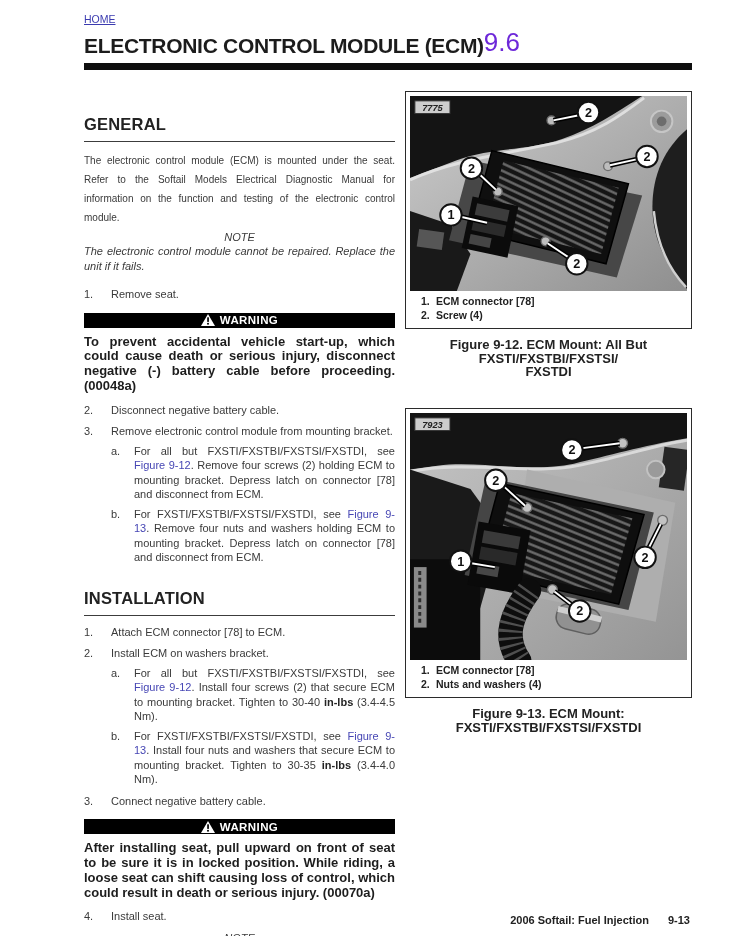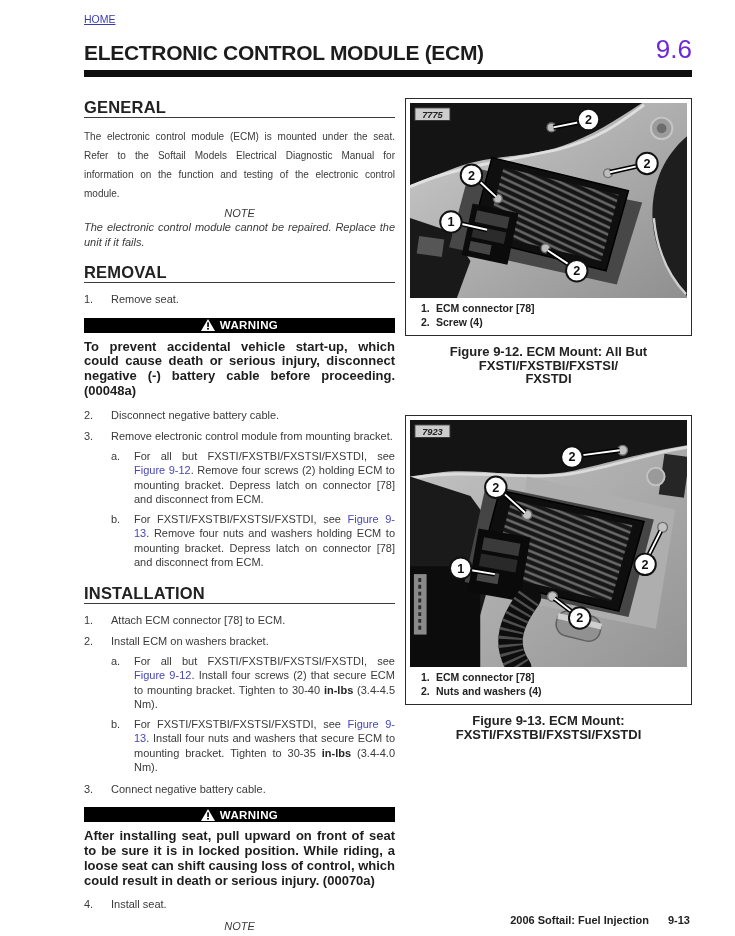--- a/index.html
+++ b/index.html
@@ -3,31 +3,31 @@
 <meta charset="utf-8">
 <style>
   * { margin:0; padding:0; box-sizing:border-box; }
   body { background:#e9e9e9; font-family:"Liberation Sans", sans-serif; }
   .page {
     width:735px; height:936px; background:#ffffff; position:relative;
     overflow:hidden; margin:0 auto; color:#3a3a3a;
   }
   .content { margin-left:84px; width:608px; padding-top:9px; }
   .home-link { font-size:10.5px; color:#3b3bb0; text-decoration:underline; display:inline-block; }
-  .title-row { display:flex; justify-content:space-between; align-items:flex-end; margin-top:7px; }
+  .title-row { display:flex; align-items:flex-end; }
   .page-title { font-size:21px; font-weight:bold; color:#1c1c1c; letter-spacing:-0.3px; }
   .section-number { font-size:26px; font-weight:normal; color:#6d28d9; }
   .title-bar { height:7px; background:#0e0e0e; margin-top:5px; }
   .columns { display:flex; gap:10px; margin-top:21px; }
   .col-left { width:311px; flex:none; }
   .col-right { width:287px; flex:none; }
 
   h2.sec-heading {
     font-size:16.5px; font-weight:bold; color:#222; letter-spacing:0.2px;
-    border-bottom:1.6px solid #3c3c3c; margin-bottom:9px;
+    padding-bottom:7px; border-bottom:1.6px solid #3c3c3c; margin-bottom:9px;margin-top:24px;
   }
   .sec { margin-bottom:2px; }
   .sec + .sec { margin-top:14px; }
   .body-p { font-size:10px; line-height:19px; text-align:justify; }
   .note-label { font-size:11px; font-style:italic; text-align:center; line-height:14px; margin-top:3px; }
   .note-text { font-size:11px; font-style:italic; line-height:14.5px; text-align:justify; margin-bottom:11px; }
 
   .step { display:flex; margin-bottom:7px; font-size:11px; line-height:14.5px; }
   .step-num { width:27px; flex:none; }
   .step-body { flex:1; text-align:justify; }
@@ -79,21 +79,20 @@
       <div class="col-left">
 
         <div class="sec">
           <h2 class="sec-heading">GENERAL</h2>
           <p class="body-p">The electronic control module (ECM) is mounted under the seat. Refer to the Softail Models Electrical Diagnostic Manual for information on the function and testing of the electronic control module.</p>
           <div class="note-label">NOTE</div>
           <p class="note-text">The electronic control module cannot be repaired. Replace the unit if it fails.</p>
         </div>
 
         <div class="sec">
-          <h2 class="sec-heading">REMOVAL</h2>
 
           <div class="step">
             <span class="step-num">1.</span>
             <span class="step-body"><span>Remove seat.</span></span>
           </div>
 
           <div class="warning-banner">
             <svg width="14" height="12" viewBox="0 0 14 12">
               <path d="M7 0 L14 12 H0 Z" fill="#ffffff"></path>
               <rect x="6.2" y="3.3" width="1.7" height="4.6" fill="#000000"></rect>

